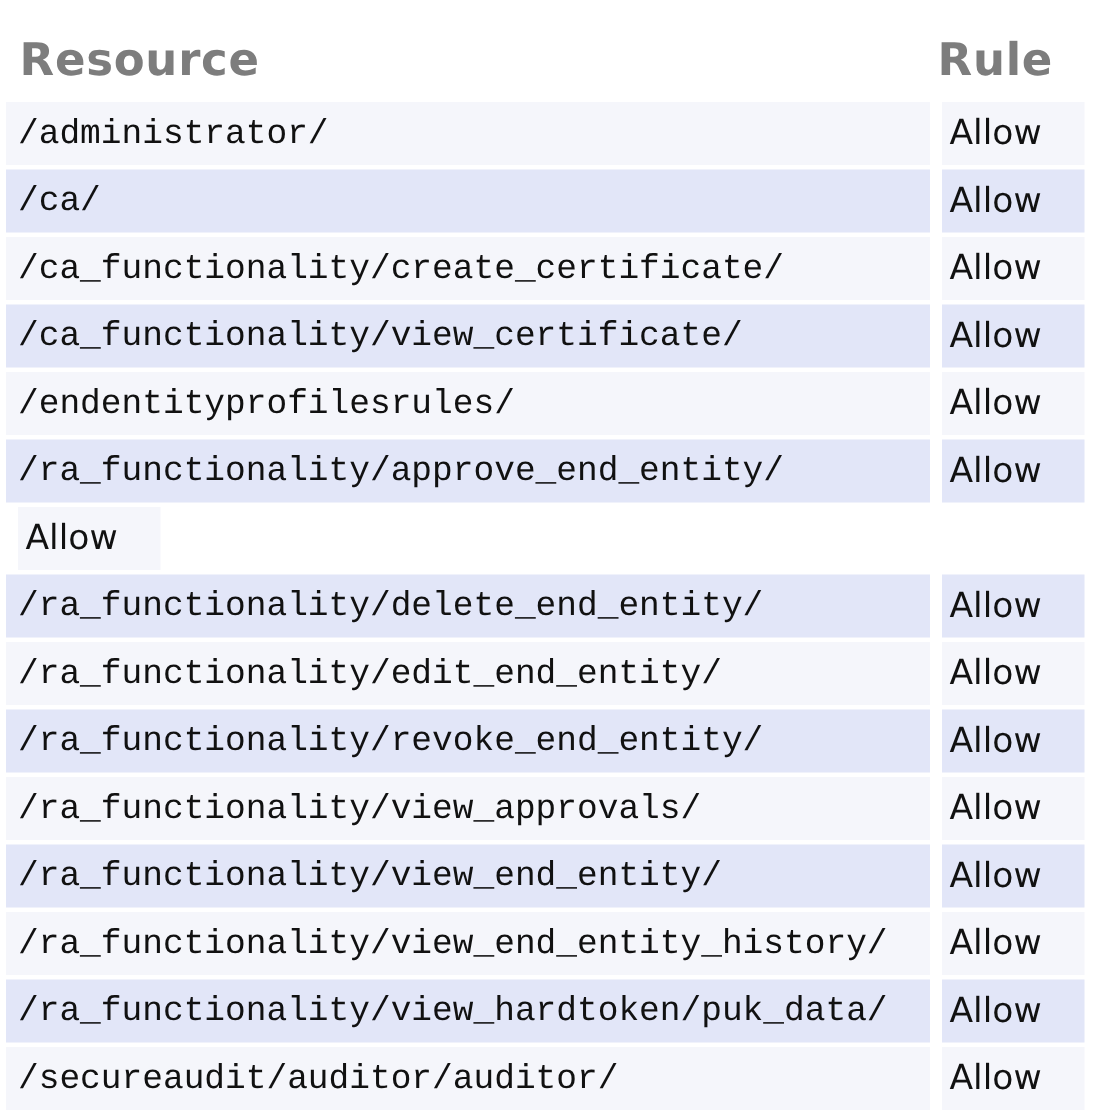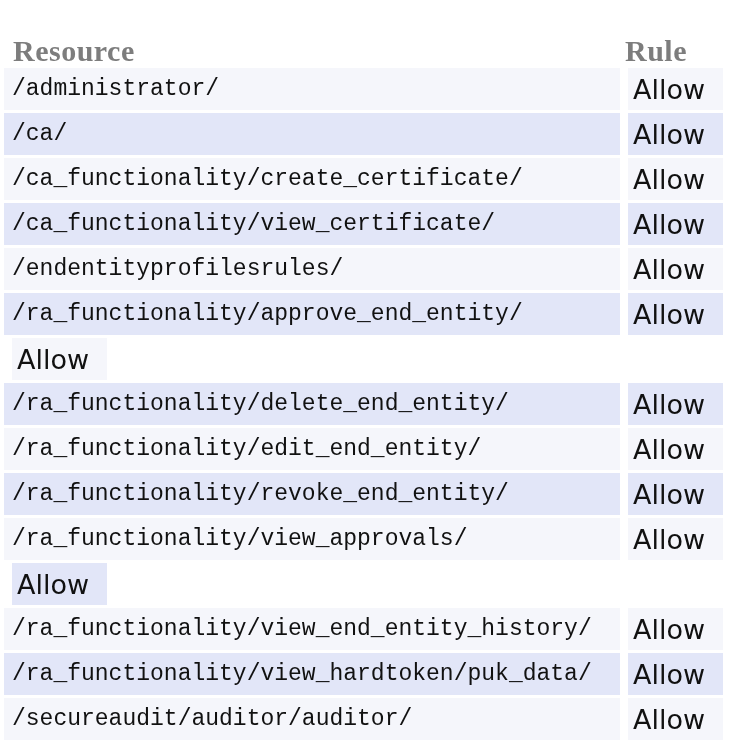--- a/index.html
+++ b/index.html
@@ -24,23 +24,22 @@
   }
   .rules-table {
     position: absolute;
     left: 4px;
     top: 0;
     width: 719px;
   }
   .header-row {
     display: flex;
     height: 68px;
-    align-items: flex-end;
+    align-items: center;
     padding-top: 12px;
-    font-family: Liberation Serif, serif;
   }
   .header-cell {
     font-weight: bold;
     font-size: 30px;
     color: var(--header-text);
     letter-spacing: 0.5px;
   }
   .header-cell.resource {
     width: 616px;
     padding-left: 9px;
@@ -66,21 +65,21 @@
     font-size: 23px;
     color: var(--body-text);
     white-space: nowrap;
     overflow: hidden;
   }
   .cell.rule {
     width: 95px;
     margin-left: 8px;
     padding-left: 5px;
     font-family: "DejaVu Sans", "Liberation Sans", sans-serif;
-    font-size: 27px;
+    font-size: 23px;
     color: var(--body-text);
   }
   .data-row.odd .cell { background: var(--row-light); }
   .data-row.even .cell { background: var(--row-lavender); }
 </style>
 </head>
 <body>
 
 <div class="page">
   <div class="rules-table">
@@ -126,20 +125,21 @@
   </div>
         <div class="data-row even">
     <div class="cell resource">/ra_functionality/revoke_end_entity/</div>
     <div class="cell rule">Allow</div>
   </div>
         <div class="data-row odd">
     <div class="cell resource">/ra_functionality/view_approvals/</div>
     <div class="cell rule">Allow</div>
   </div>
         <div class="data-row even">
+    <div class="cell resource">/ra_functionality/view_end_entity/</div>
     <div class="cell rule">Allow</div>
   </div>
         <div class="data-row odd">
     <div class="cell resource">/ra_functionality/view_end_entity_history/</div>
     <div class="cell rule">Allow</div>
   </div>
         <div class="data-row even">
     <div class="cell resource">/ra_functionality/view_hardtoken/puk_data/</div>
     <div class="cell rule">Allow</div>
   </div>

